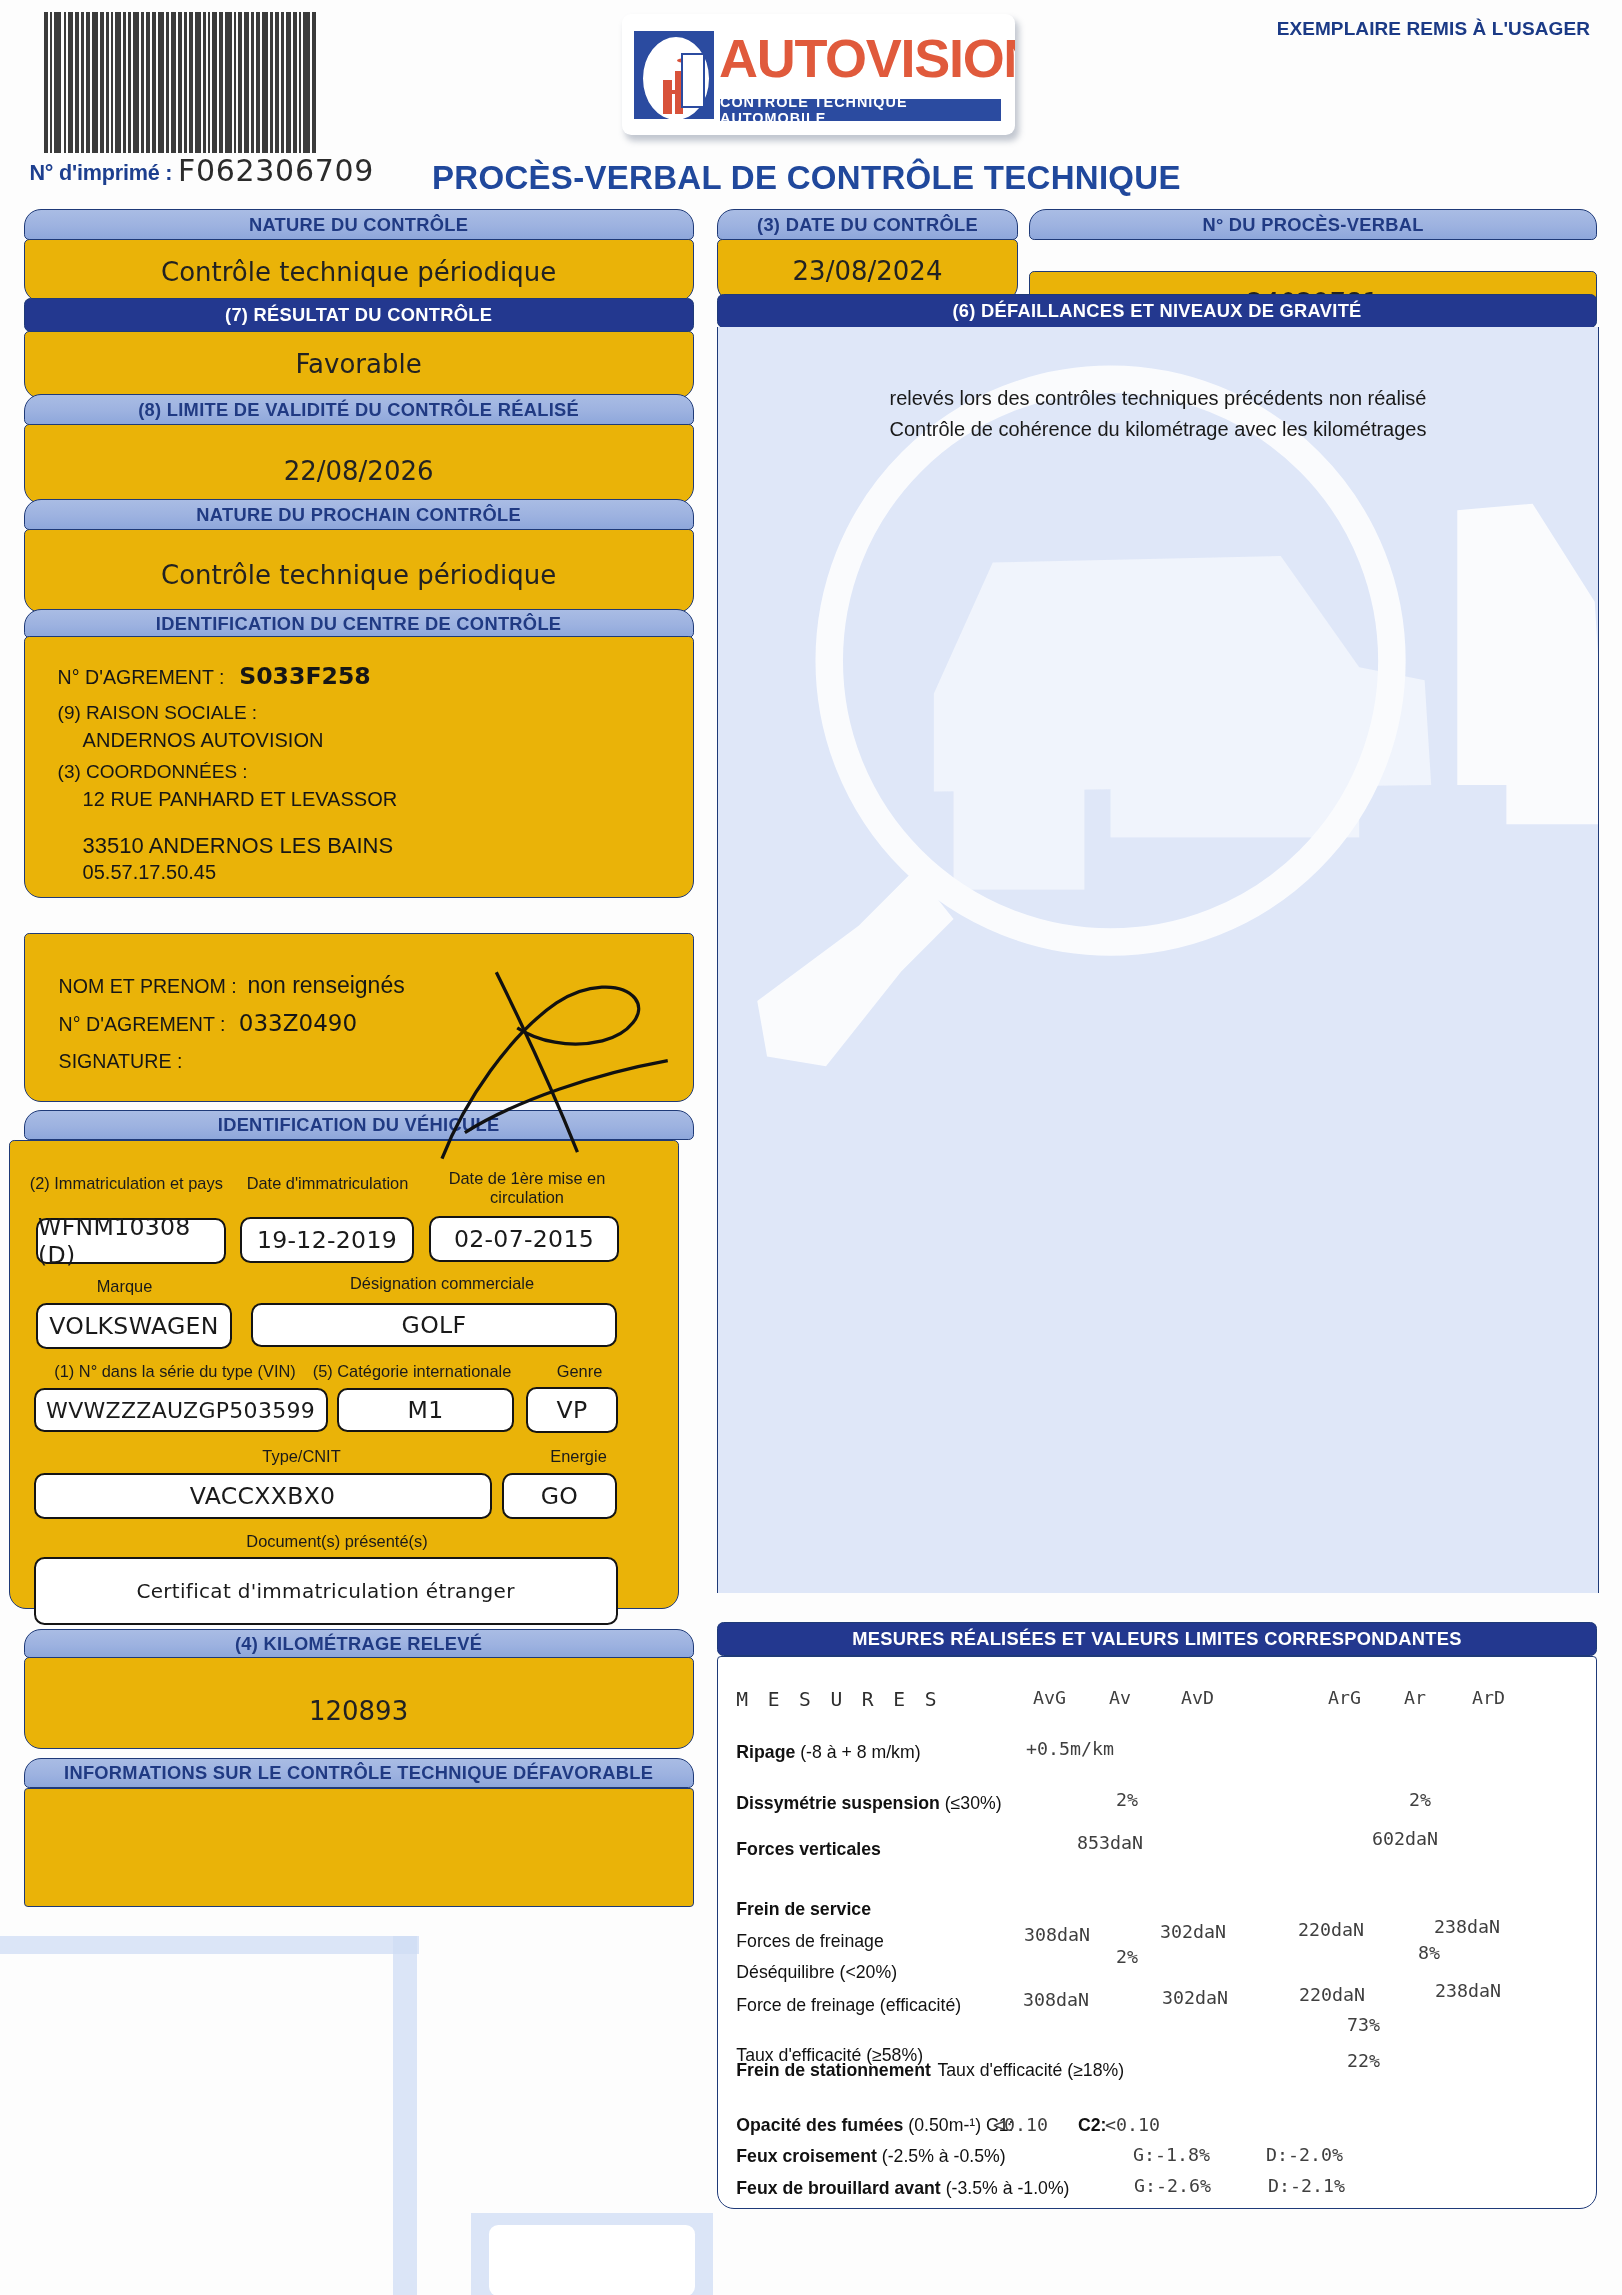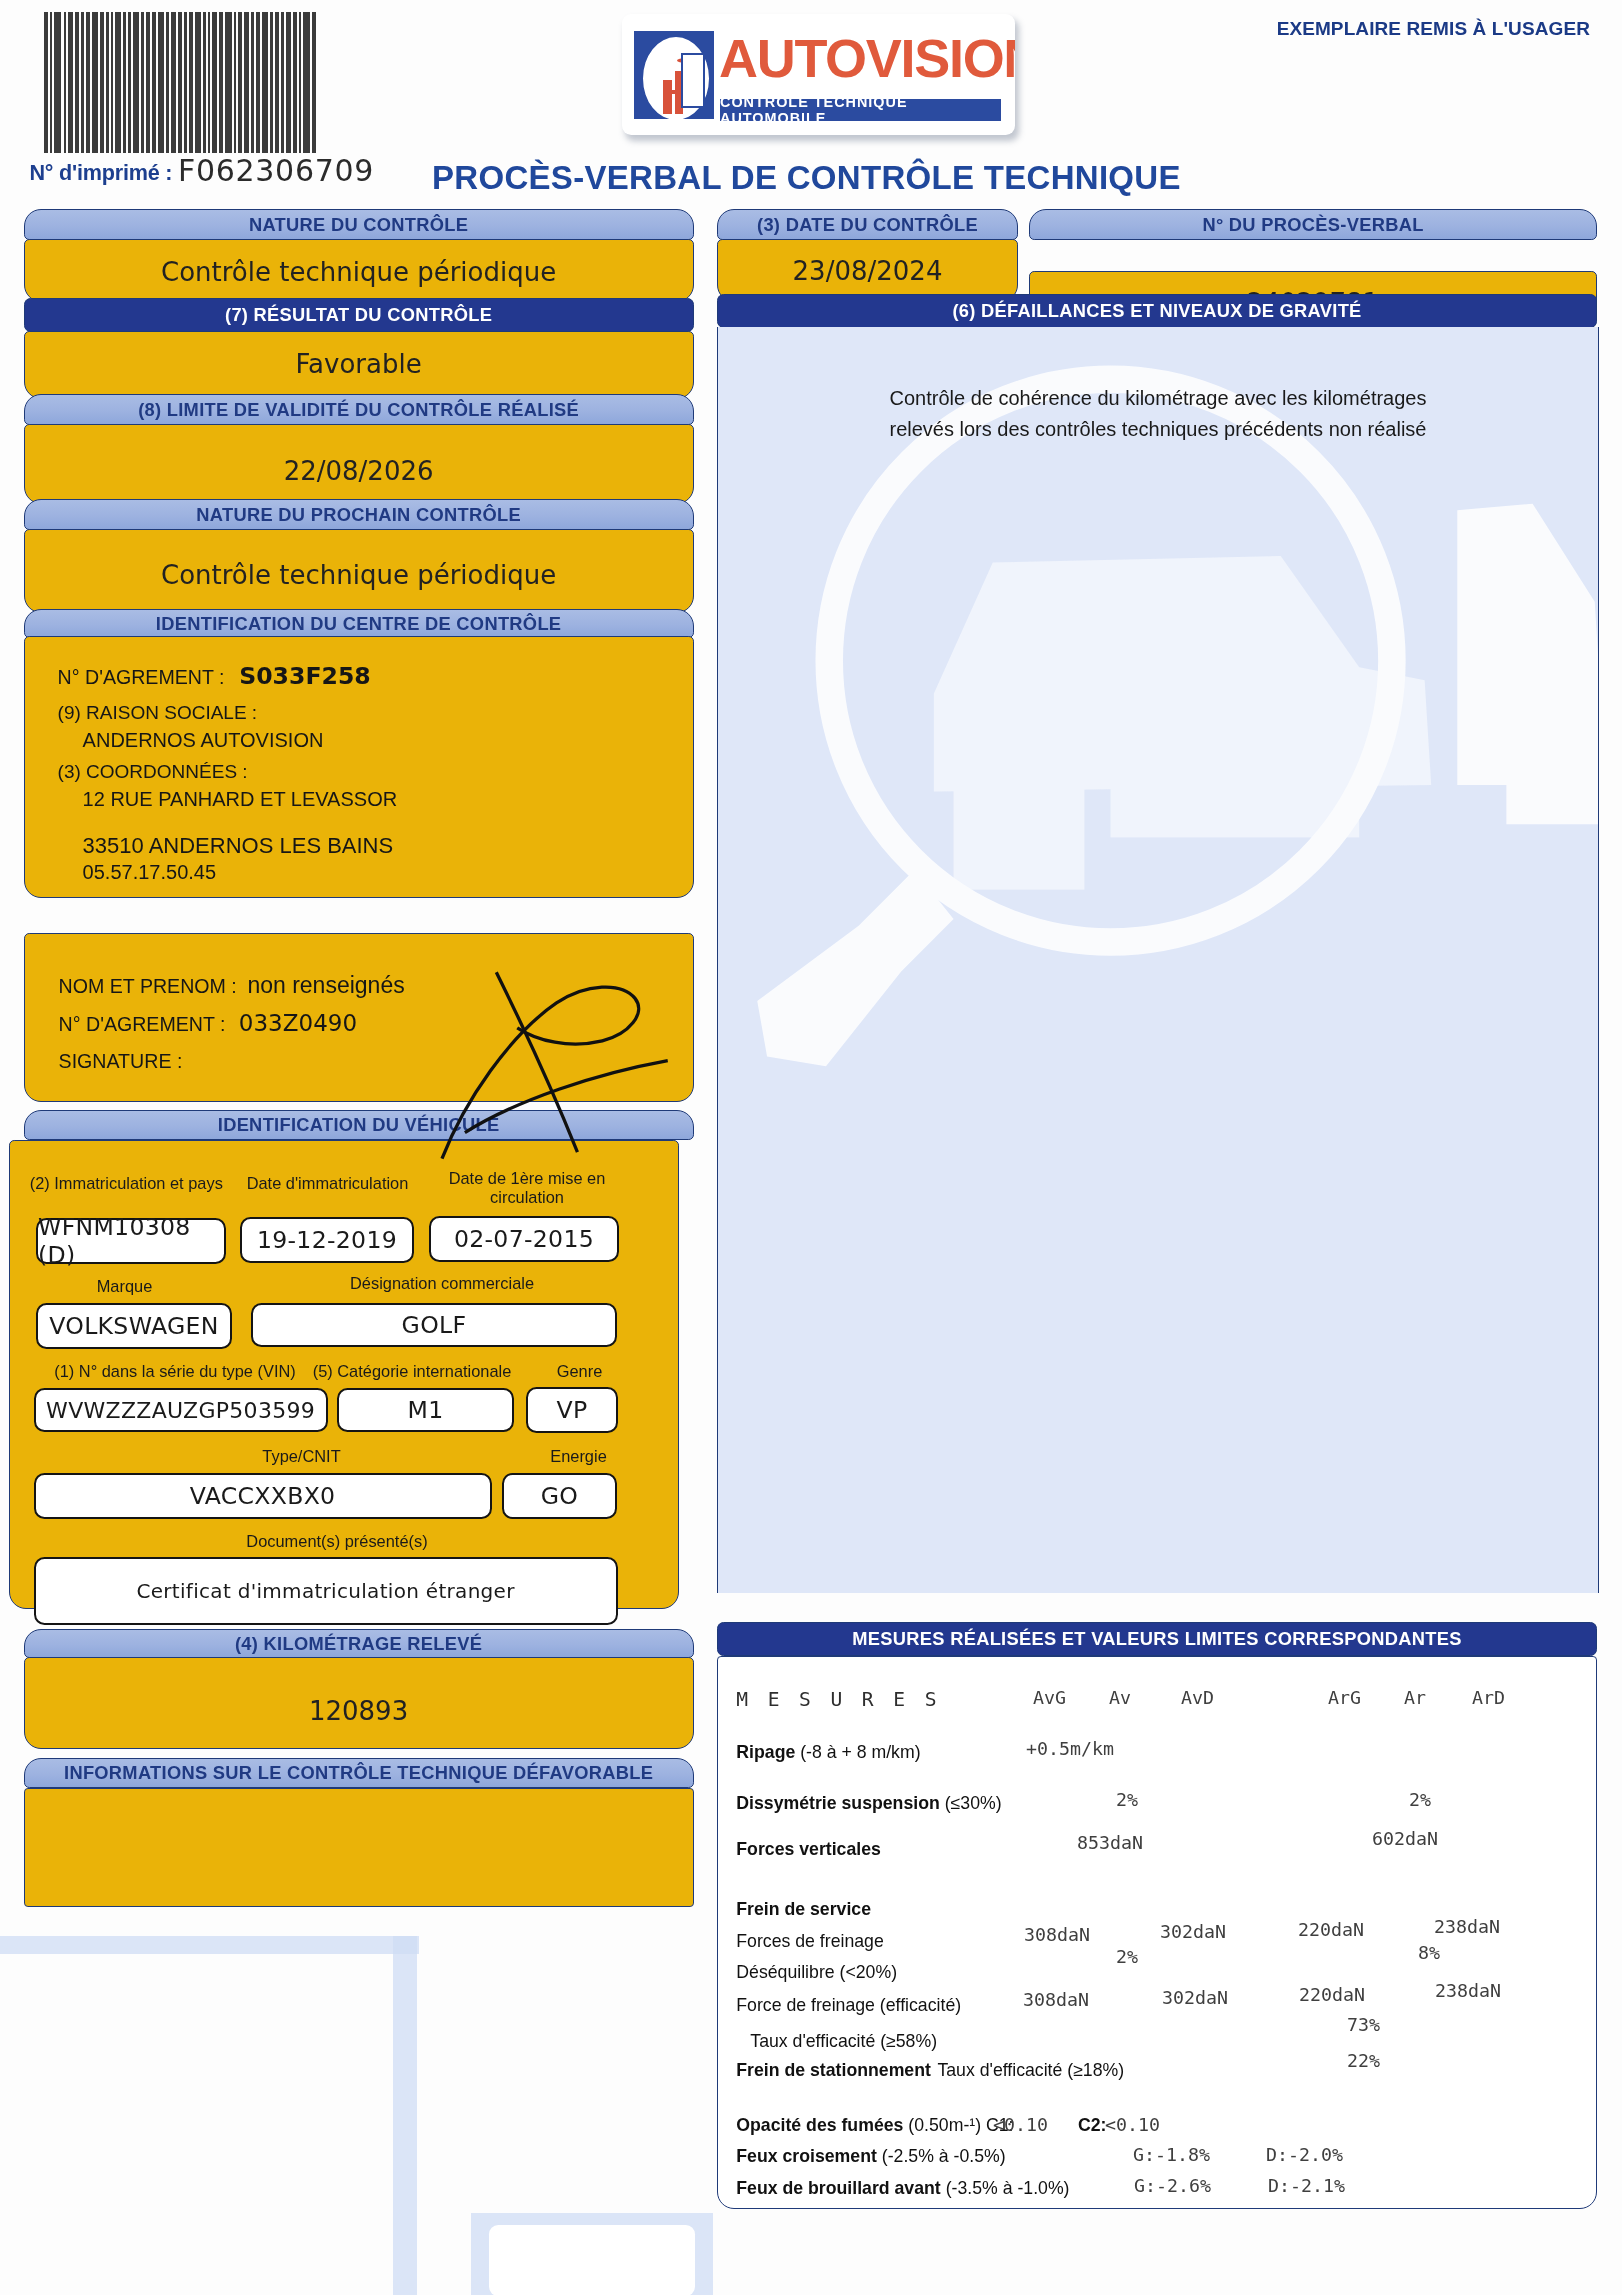--- a/index.html
+++ b/index.html
@@ -520,22 +520,22 @@
           <circle cx="600" cy="510" r="430"></circle>
         </g>
 
         <path d="M 300 830 L 215 915 L 60 1030 L 75 1115 L 165 1130 L 280 985 L 360 905 Z"></path>
 
         <path d="M 1130 280 L 1245 270 L 1340 420 L 1345 500 L 1345 760 L 1205 760 L 1205 700 L 1130 700 Z"></path>
         <rect x="1185" y="520" width="160" height="110"></rect>
       </g>
     </svg>
     <div id="defail-text">
+      <div>relevés lors des contrôles techniques précédents non réalisé</div>
       <div>Contrôle de cohérence du kilométrage avec les kilométrages</div>
-      <div>relevés lors des contrôles techniques précédents non réalisé</div>
     </div>
   </div>
 
   <div class="band dark" style="left:717px; top:1622px; width:880px; height:34px; border-radius:6.5px;">MESURES RÉALISÉES ET VALEURS LIMITES CORRESPONDANTES</div>
 
   <div id="mes-panel">
 
     <div class="mval" style="left:18.3px; top:31px; font-size:19.6px; color:#2e2e2e; letter-spacing:3.9px;">M E S U R E S</div>
     <div class="mval" style="left:315px; top:30px;">AvG</div>
     <div class="mval" style="left:391px; top:30px;">Av</div>
@@ -578,21 +578,21 @@
     <div class="mval" style="left:700px; top:285px;">8%</div>
 
     <div class="mlabel" style="position:absolute; left:18.3px; top:338px; font-weight:normal;">
       <span>Force de freinage (efficacité)</span>
     </div>
     <div class="mval" style="left:305px; top:332px;">308daN</div>
     <div class="mval" style="left:444px; top:330px;">302daN</div>
     <div class="mval" style="left:581px; top:327px;">220daN</div>
     <div class="mval" style="left:717px; top:323px;">238daN</div>
 
-    <div class="mlabel" style="position:absolute; left:18.3px; top:374px; font-weight:normal;margin-left:14px;">
+    <div class="mlabel" style="position:absolute; left:18.3px; top:388px; font-weight:normal;">
       <span>Taux d'efficacité  </span><span>(≥58%)</span>
     </div>
     <div class="mval" style="left:629px; top:357px;">73%</div>
 
     <div class="mlabel" style="position:absolute; left:18.3px; top:403px;">
       <span>Frein de stationnement</span><span class="light" style="margin-left:6.5px;">Taux d'efficacité (≥18%)</span>
     </div>
     <div class="mval" style="left:629px; top:393px;">22%</div>
 
     <div class="mlabel" style="position:absolute; left:18.3px; top:458px;">

